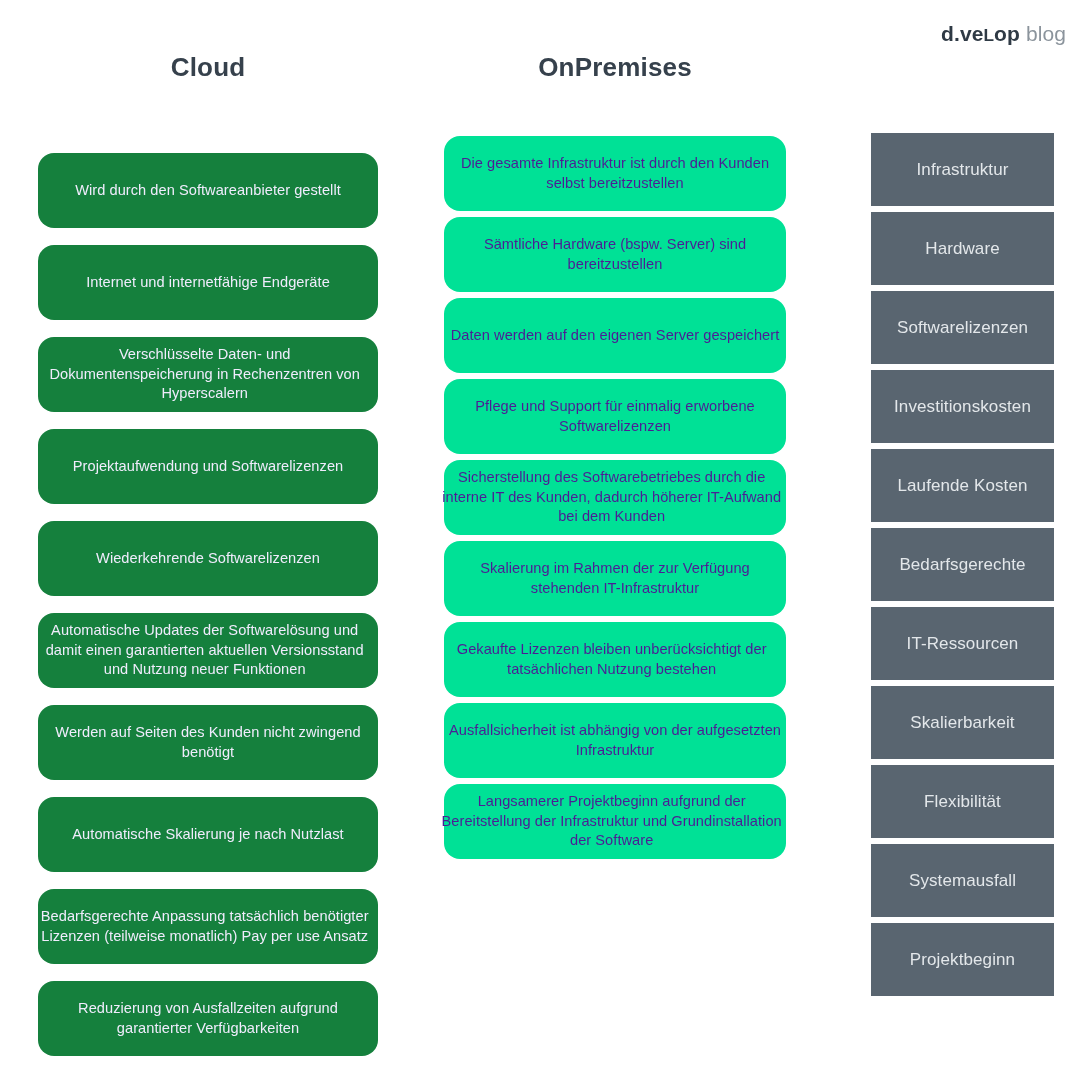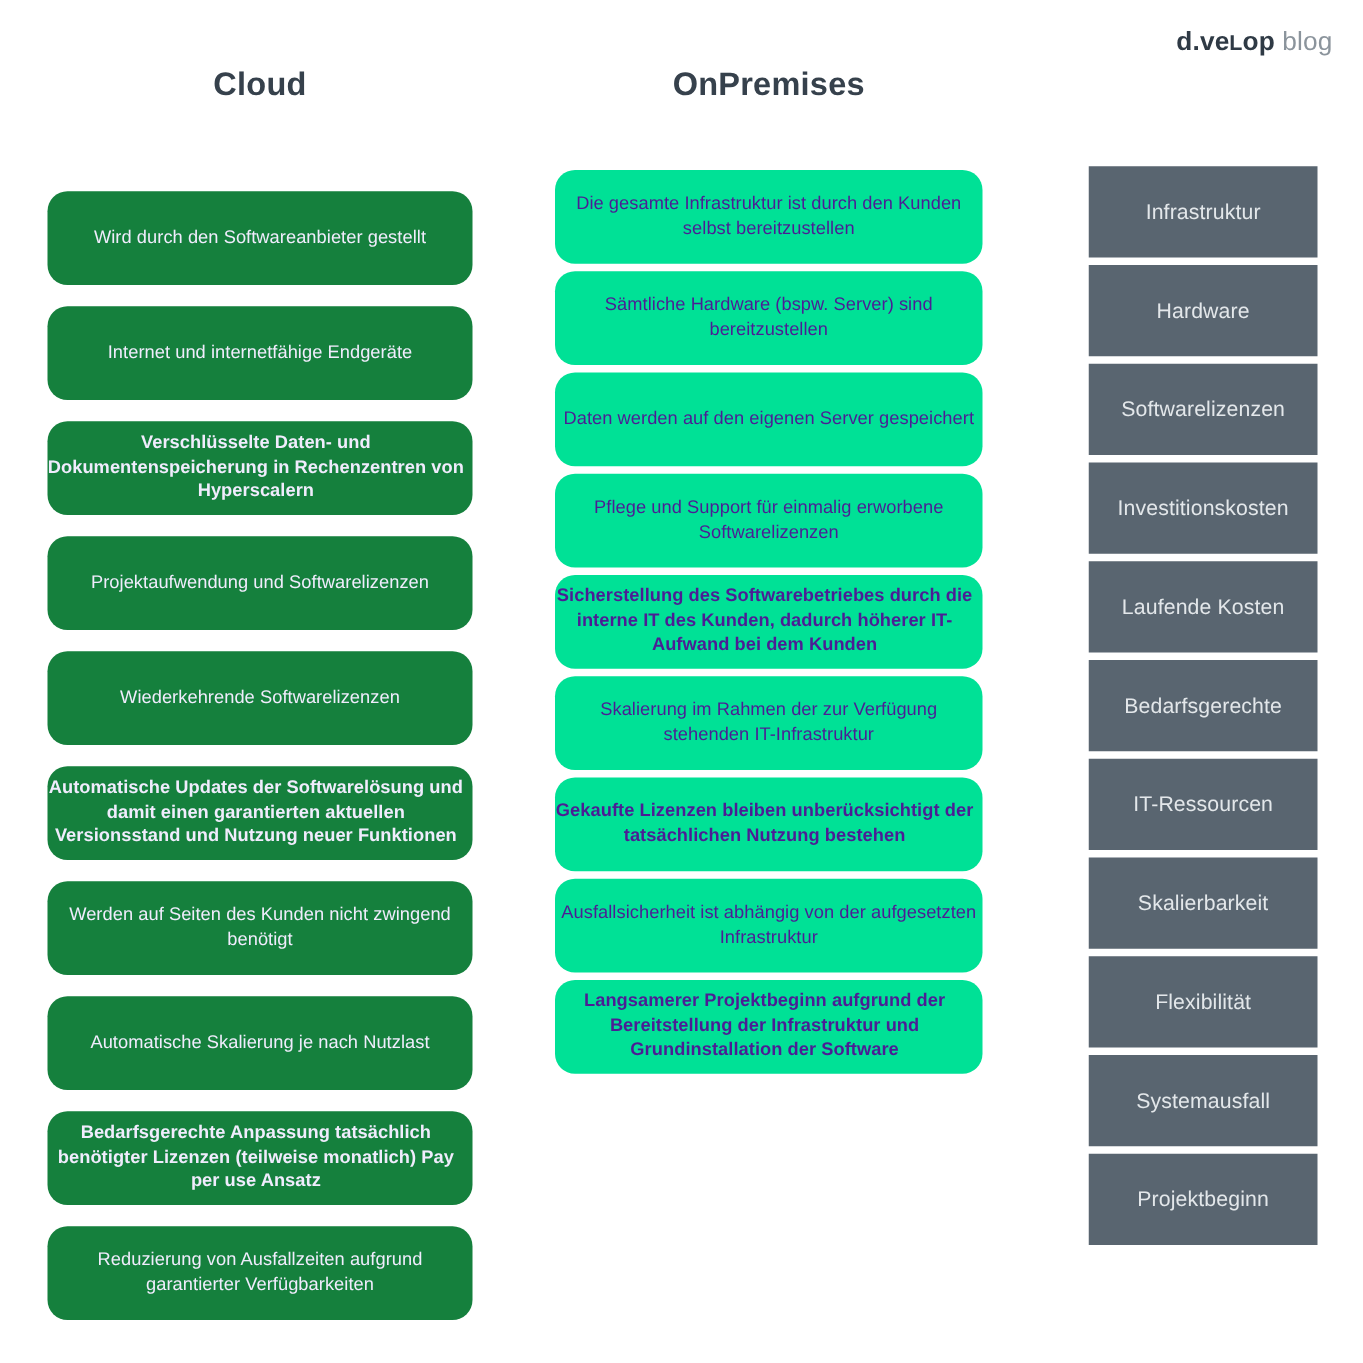--- a/index.html
+++ b/index.html
@@ -92,21 +92,20 @@
     color: #4c1d95;
   }
   .card .txt {
     display: block;
     width: 100%;
   }
   
   .card.wide .txt {
     width: 104%;
     margin-left: -2%;
-    font-weight: bold;
   }
 
   .label-block {
     box-sizing: border-box;
     height: 73px;
     margin-bottom: 6px;
     background: #596570;
     color: #e3e7ea;
     display: flex;
     align-items: center;

